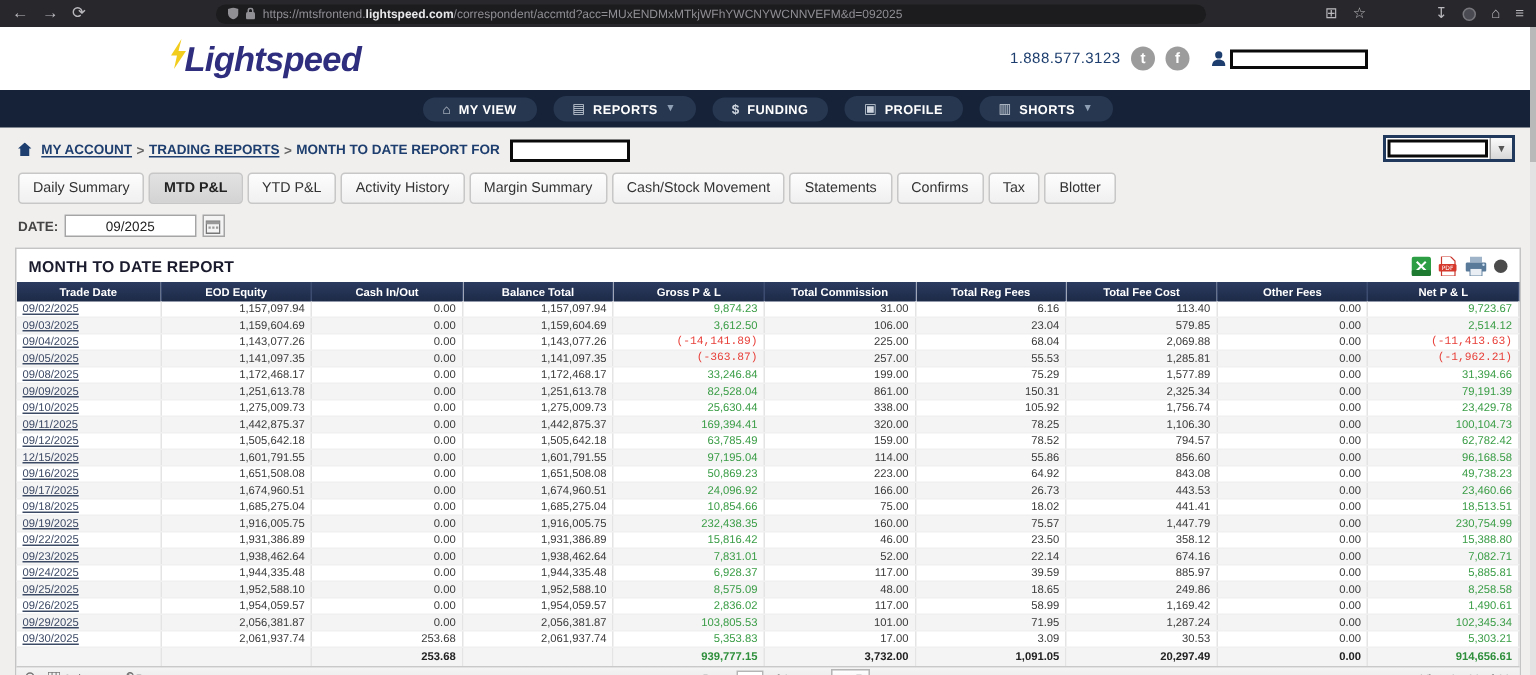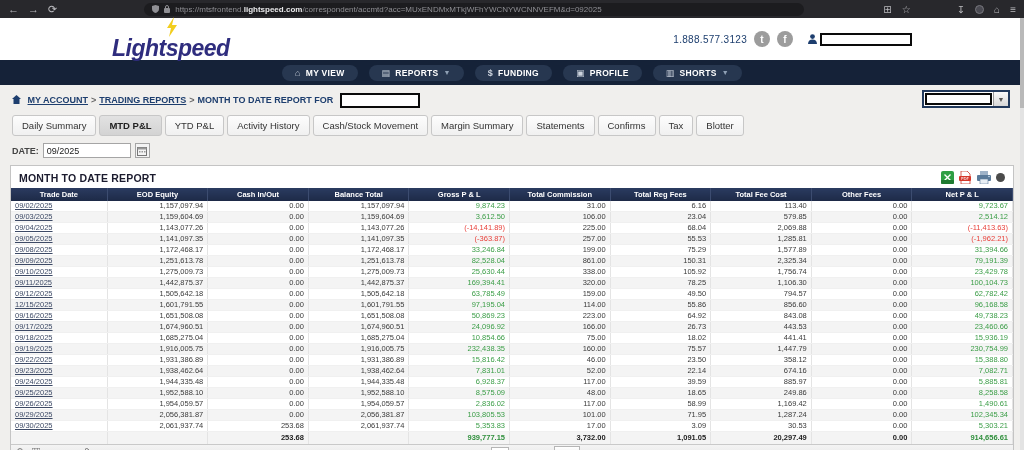--- a/index.html
+++ b/index.html
@@ -11,21 +11,21 @@
     padding:0 8px; gap:9px; color:#b9b9bd; font-size:11px; }
   .chrome .navbtn { cursor:default; line-height:18px; }
   .urlbar { margin-left:78px; width:660px; height:13px; background:#1c1c1f; border-radius:7px;
     display:flex; align-items:center; gap:5px; padding:0 8px; font-size:8px; color:#8f8f94; }
   .urlbar .dom { color:#e8e8ea; font-weight:bold; }
   .chrome-right { margin-left:auto; display:flex; align-items:center; gap:10px; font-size:10px; }
   .avatar-dot { width:9px; height:9px; border-radius:50%; background:#4a4a52; border:1px solid #77777d; }
 
   
   .site-header { height:42px; background:#ffffff; display:flex; align-items:center; position:relative; }
-  .logo { margin-left:112px; display:flex; align-items:center;flex-direction:column; }
+  .logo { margin-left:112px; display:flex; align-items:flex-start; }
   .logo-text { font-size:23px; font-weight:bold; font-style:italic; color:#2f2d7e; letter-spacing:-0.5px; }
   .logo-bolt { margin-right:-3px; margin-bottom:-2px; }
   .header-right { position:absolute; right:112px; display:flex; align-items:center; gap:7px; }
   .phone { font-size:10px; color:#1d3e6e; letter-spacing:.3px; }
   .soc { width:16px; height:16px; border-radius:50%; background:#9c9c9c; color:#fff; font-size:10px;
     font-weight:bold; display:flex; align-items:center; justify-content:center; }
   .user-redact { display:flex; align-items:center; gap:3px; margin-left:8px; }
   .redact { background:#fff; border:2px solid #0a0a0a; display:inline-block; vertical-align:middle; }
   .r-user { width:92px; height:13px; }
 
@@ -51,21 +51,21 @@
   
   .tabs { display:flex; gap:3px; padding:2px 12px 0; }
   .tab { background:linear-gradient(#fdfdfd,#f0f0f0); border:1px solid #c7c7c7; border-radius:3px;
     font-size:9.5px; color:#333; padding:4px 9px 4px; cursor:pointer; white-space:nowrap; }
   .tab.active { background:linear-gradient(#e2e2e2,#d3d3d3); font-weight:bold; color:#222; }
 
   
   .date-row { display:flex; align-items:center; gap:4px; padding:7px 12px 5px; font-size:9px; color:#333; }
   .date-row label { font-weight:bold; color:#444; }
   .date-input { width:88px; height:15px; border:1px solid #a5a5a5; font-size:9px; padding:0 3px;
-    font-family:"Liberation Sans",sans-serif; color:#222; }
+    font-family:"Liberation Sans",sans-serif; color:#222;text-align:center; }
   .cal-btn { width:15px; height:15px; border:1px solid #a5a5a5; background:#f4f4f4;
     display:flex; align-items:center; justify-content:center; cursor:pointer; }
 
   
   .panel { margin:2px 10px 0; background:#fff; border:1px solid #c4c4c4; }
   .panel-head { display:flex; align-items:center; justify-content:space-between; padding:5px 8px 4px; }
   .panel-title { font-size:10.5px; font-weight:bold; color:#1b1b2e; letter-spacing:.2px; }
   .exports { display:flex; align-items:center; gap:5px; }
   .exports > * { cursor:pointer; }
   .circle-btn { width:9px; height:9px; border-radius:50%; background:#4b4b4b; }
@@ -73,21 +73,21 @@
   table.grid { width:100%; border-collapse:collapse; table-layout:fixed; font-size:7.5px; }
   .grid thead th { background:linear-gradient(#2b3b60,#1d2a47); color:#fff; font-weight:bold;
     height:13px; text-align:center; border-right:1px solid #3c4c70; cursor:pointer;
     white-space:nowrap; overflow:hidden; }
   .grid td { height:10px; line-height:10px; padding:0 4px; text-align:right; color:#3a3a3a;
     border-right:1px solid #e4e4e4; border-bottom:1px solid #f0f0f0; white-space:nowrap; overflow:hidden; }
   .grid td:first-child { text-align:left; }
   .grid tbody tr:nth-child(even) td { background:#f4f4f4; }
   .grid a.date-link { color:#3d4a66; text-decoration:underline; cursor:pointer; }
   td.pos { color:#3a9d46; }
-  td.neg { color:#e8403a; }
+  td.neg { color:#e8403a;font-family:Liberation Mono, monospace; }
   .grid tr.totals td { background:#d9d9d9; font-weight:bold; color:#222; height:12px; line-height:12px;
     border-top:1px solid #b5b5b5; border-bottom:none; }
   .grid tr.totals td.pos { color:#2f8f3c; }
 
   
   .pager { height:15px; background:linear-gradient(#f4f4f4,#e6e6e6); border-top:1px solid #c9c9c9;
     display:flex; align-items:center; font-size:8px; color:#555; padding:0 6px; }
   .pager-left { display:flex; align-items:center; gap:7px; width:30%; }
   .pager-left .tool { display:flex; align-items:center; gap:2px; cursor:pointer; }
   .pager-mid { display:flex; align-items:center; gap:4px; justify-content:center; flex:1; color:#777; }
@@ -186,22 +186,22 @@
     <span class="redact r-sel"></span>
     <span class="sel-caret">▼</span>
   </div>
 </div>
 
 <div class="tabs">
     <div class="tab">Daily Summary</div>
     <div class="tab active">MTD P&amp;L</div>
     <div class="tab">YTD P&amp;L</div>
     <div class="tab">Activity History</div>
+    <div class="tab">Margin Summary</div>
     <div class="tab">Cash/Stock Movement</div>
-    <div class="tab">Margin Summary</div>
     <div class="tab">Statements</div>
     <div class="tab">Confirms</div>
     <div class="tab">Tax</div>
     <div class="tab">Blotter</div>
   </div>
 
 <div class="date-row">
   <label>DATE:</label>
   <input class="date-input" value="09/2025" style="">
   <span class="cal-btn">
@@ -363,21 +363,21 @@
           <td>0.00</td>
           <td class="pos">100,104.73</td>
         </tr>
         <tr>
           <td><a class="date-link">09/12/2025</a></td>
           <td>1,505,642.18</td>
           <td>0.00</td>
           <td>1,505,642.18</td>
           <td class="pos">63,785.49</td>
           <td>159.00</td>
-          <td>49.50</td>
+          <td>78.52</td>
           <td>794.57</td>
           <td>0.00</td>
           <td class="pos">62,782.42</td>
         </tr>
         <tr>
           <td><a class="date-link">12/15/2025</a></td>
           <td>1,601,791.55</td>
           <td>0.00</td>
           <td>1,601,791.55</td>
           <td class="pos">97,195.04</td>
@@ -414,21 +414,21 @@
         <tr>
           <td><a class="date-link">09/18/2025</a></td>
           <td>1,685,275.04</td>
           <td>0.00</td>
           <td>1,685,275.04</td>
           <td class="pos">10,854.66</td>
           <td>75.00</td>
           <td>18.02</td>
           <td>441.41</td>
           <td>0.00</td>
-          <td class="pos">15,936.19</td>
+          <td class="pos">18,513.51</td>
         </tr>
         <tr>
           <td><a class="date-link">09/19/2025</a></td>
           <td>1,916,005.75</td>
           <td>0.00</td>
           <td>1,916,005.75</td>
           <td class="pos">232,438.35</td>
           <td>160.00</td>
           <td>75.57</td>
           <td>1,447.79</td>

